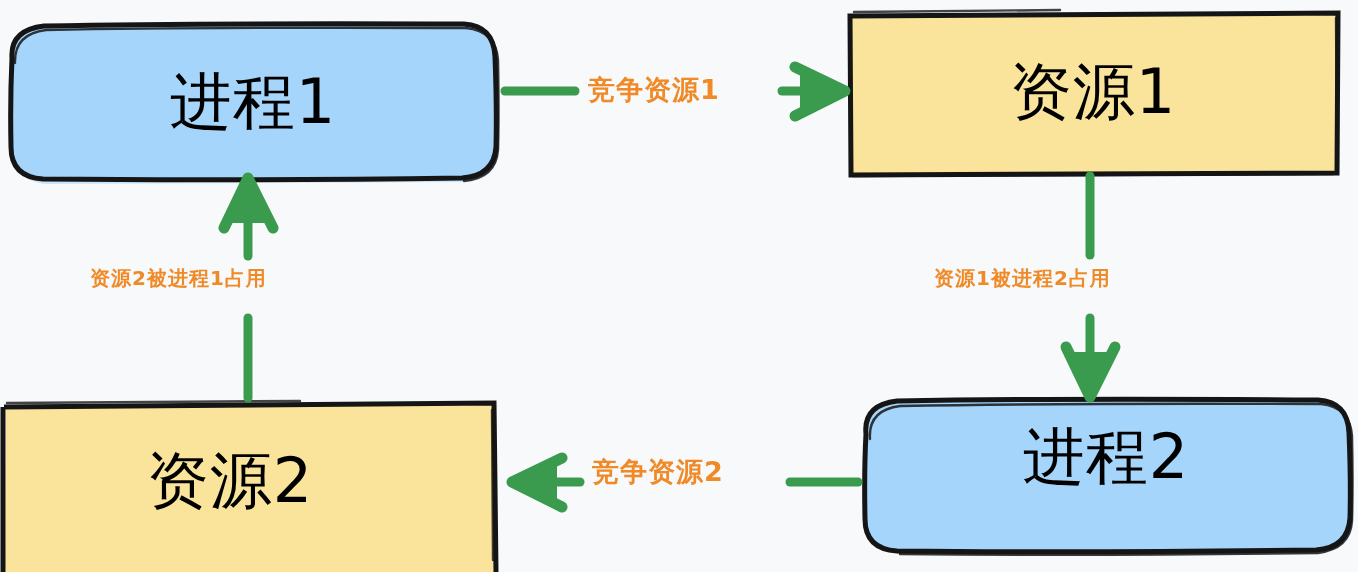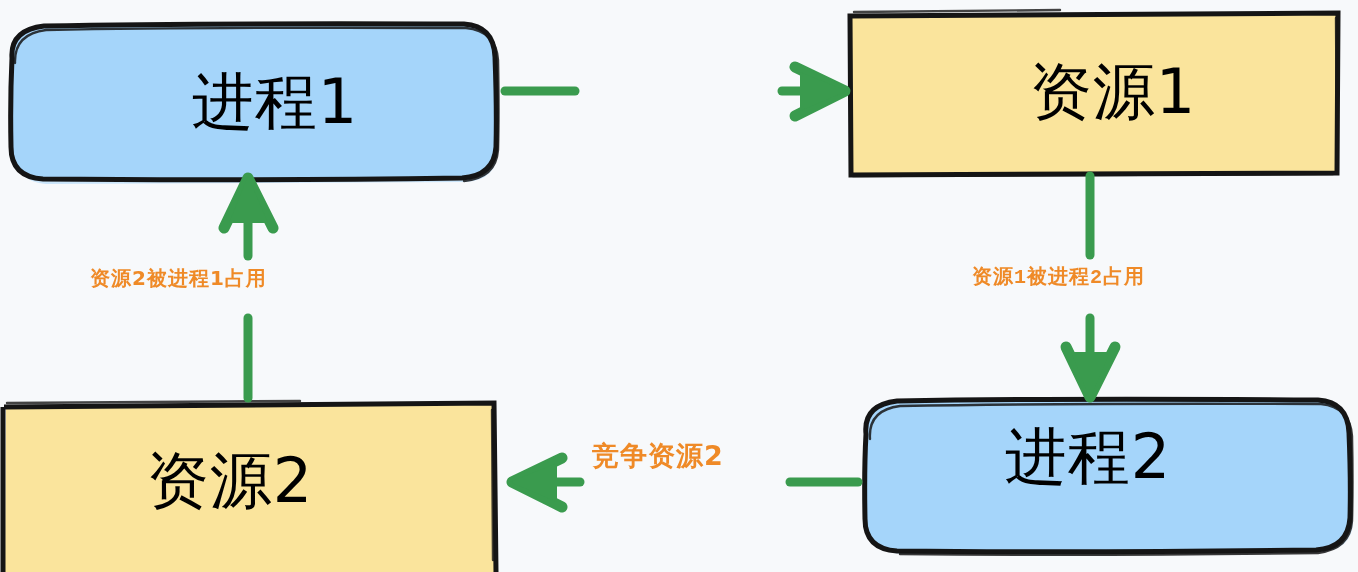--- a/index.html
+++ b/index.html
@@ -110,28 +110,29 @@
 
     <g>
       <line x1="248" y1="398" x2="248" y2="318" stroke="#3a9b4e" stroke-width="9" stroke-linecap="round"></line>
       <line x1="248" y1="256" x2="248" y2="186" stroke="#3a9b4e" stroke-width="9" stroke-linecap="round"></line>
       <path d="M 224 228 L 248 178 L 273 228" fill="none" stroke="#3a9b4e" stroke-width="11" stroke-linecap="round" stroke-linejoin="round"></path>
       <path d="M 229 223 L 248 176 L 268 223 Z" fill="#3a9b4e"></path>
     </g>
 
   </svg>
 
-  <div class="node-label" style="left:8px; top:24px; width:490px; height:155px;margin-left:22px;">进程1</div>
+  <div class="node-label" style="left:8px; top:24px; width:490px; height:155px;">进程1</div>
 
-  <div class="node-label" style="left:848px; top:12px; width:490px; height:160px;padding-left:20px;">资源1</div>
+  <div class="node-label" style="left:848px; top:12px; width:490px; height:160px;">资源1</div>
 
   <div class="node-label" style="left:2px; top:403px; width:456px; height:155px;">资源2</div>
 
-  <div class="node-label" style="left:842px; top:398px; width:492px; height:118px;">进程2</div>
+  <div class="node-label" style="left:860px; top:398px; width:492px; height:118px;">进程2</div>
 
+  <div class="edge-label" style="left:588px; top:76px;">竞争资源1</div>
 
-  <div class="edge-label small" style="left:972px; top:268px;font-family:Liberation Mono, monospace;">资源1被进程2占用</div>
+  <div class="edge-label small" style="left:934px; top:268px;">资源1被进程2占用</div>
 
-  <div class="edge-label" style="left:592px; top:442px;">竞争资源2</div>
+  <div class="edge-label" style="left:592px; top:458px;">竞争资源2</div>
 
   <div class="edge-label small" style="left:90px; top:268px;">资源2被进程1占用</div>
 
 </div>
 
 </body></html>

